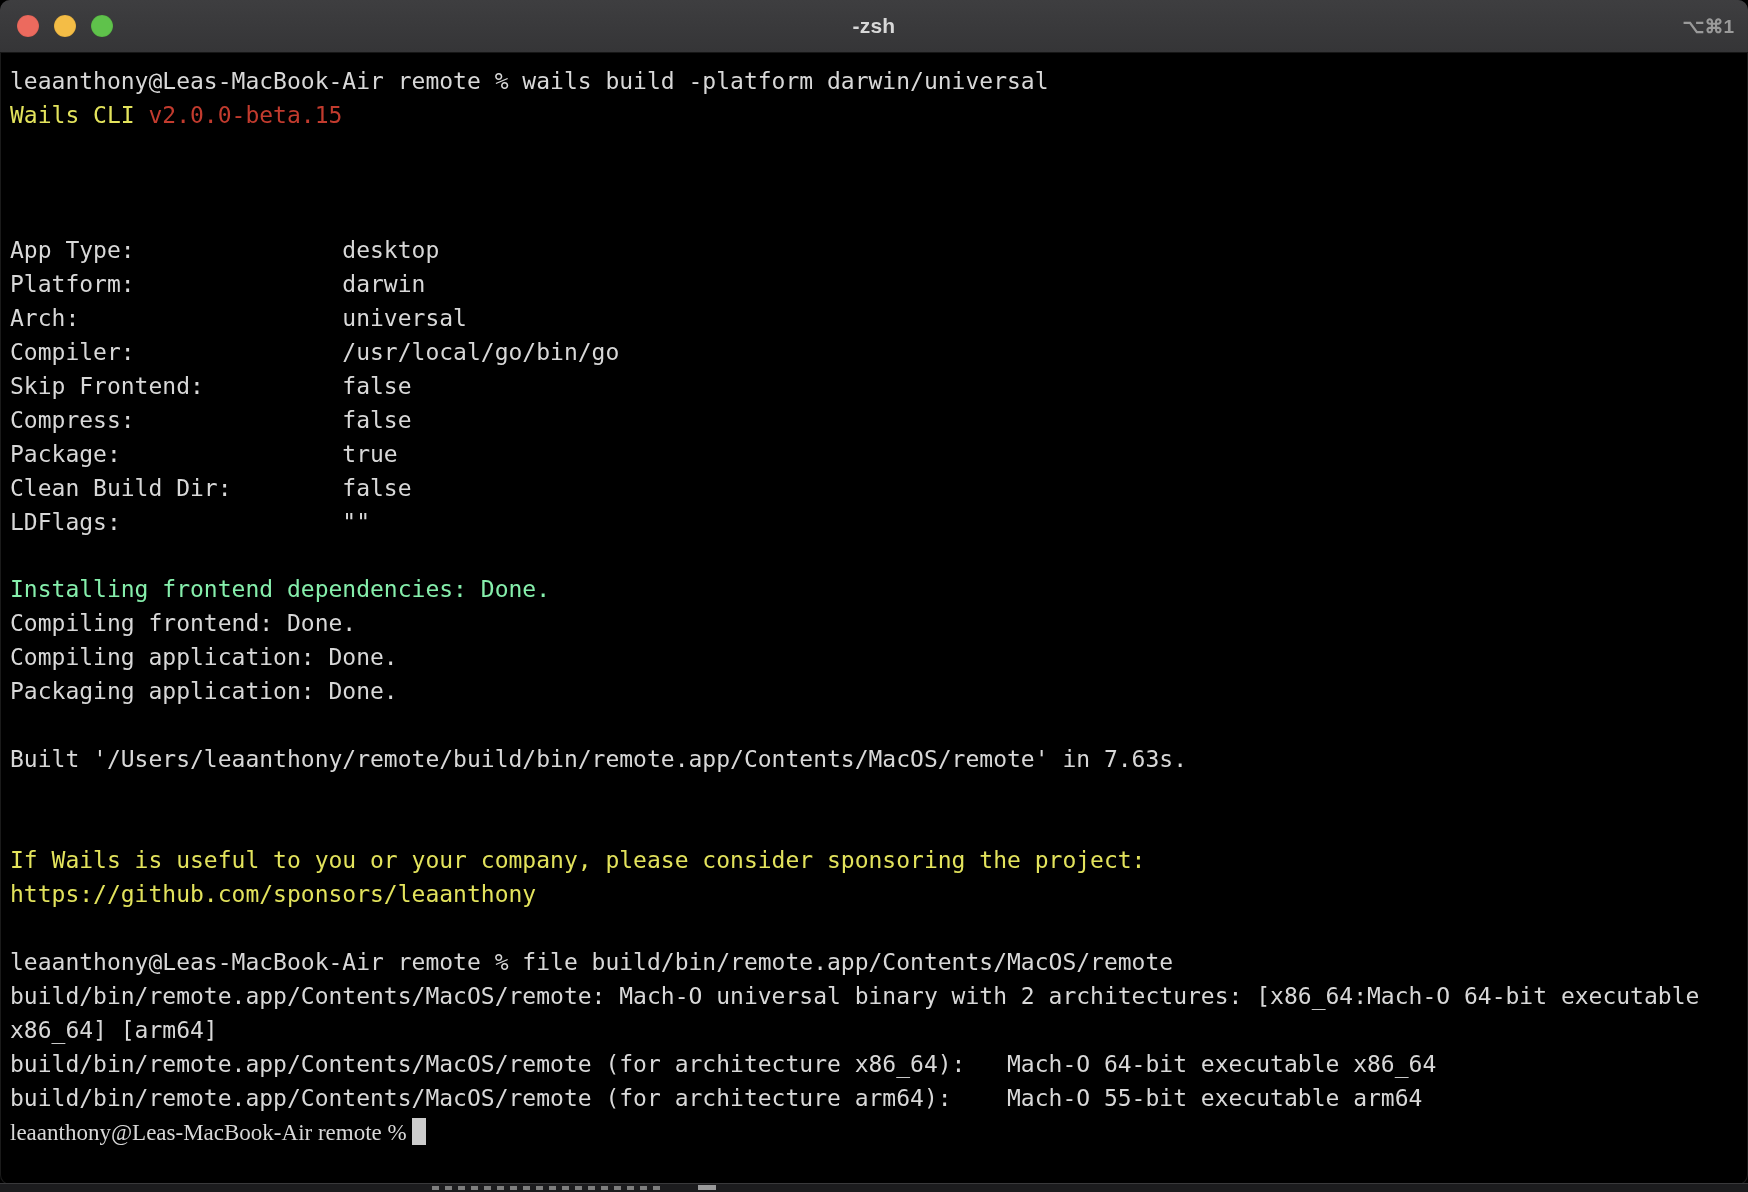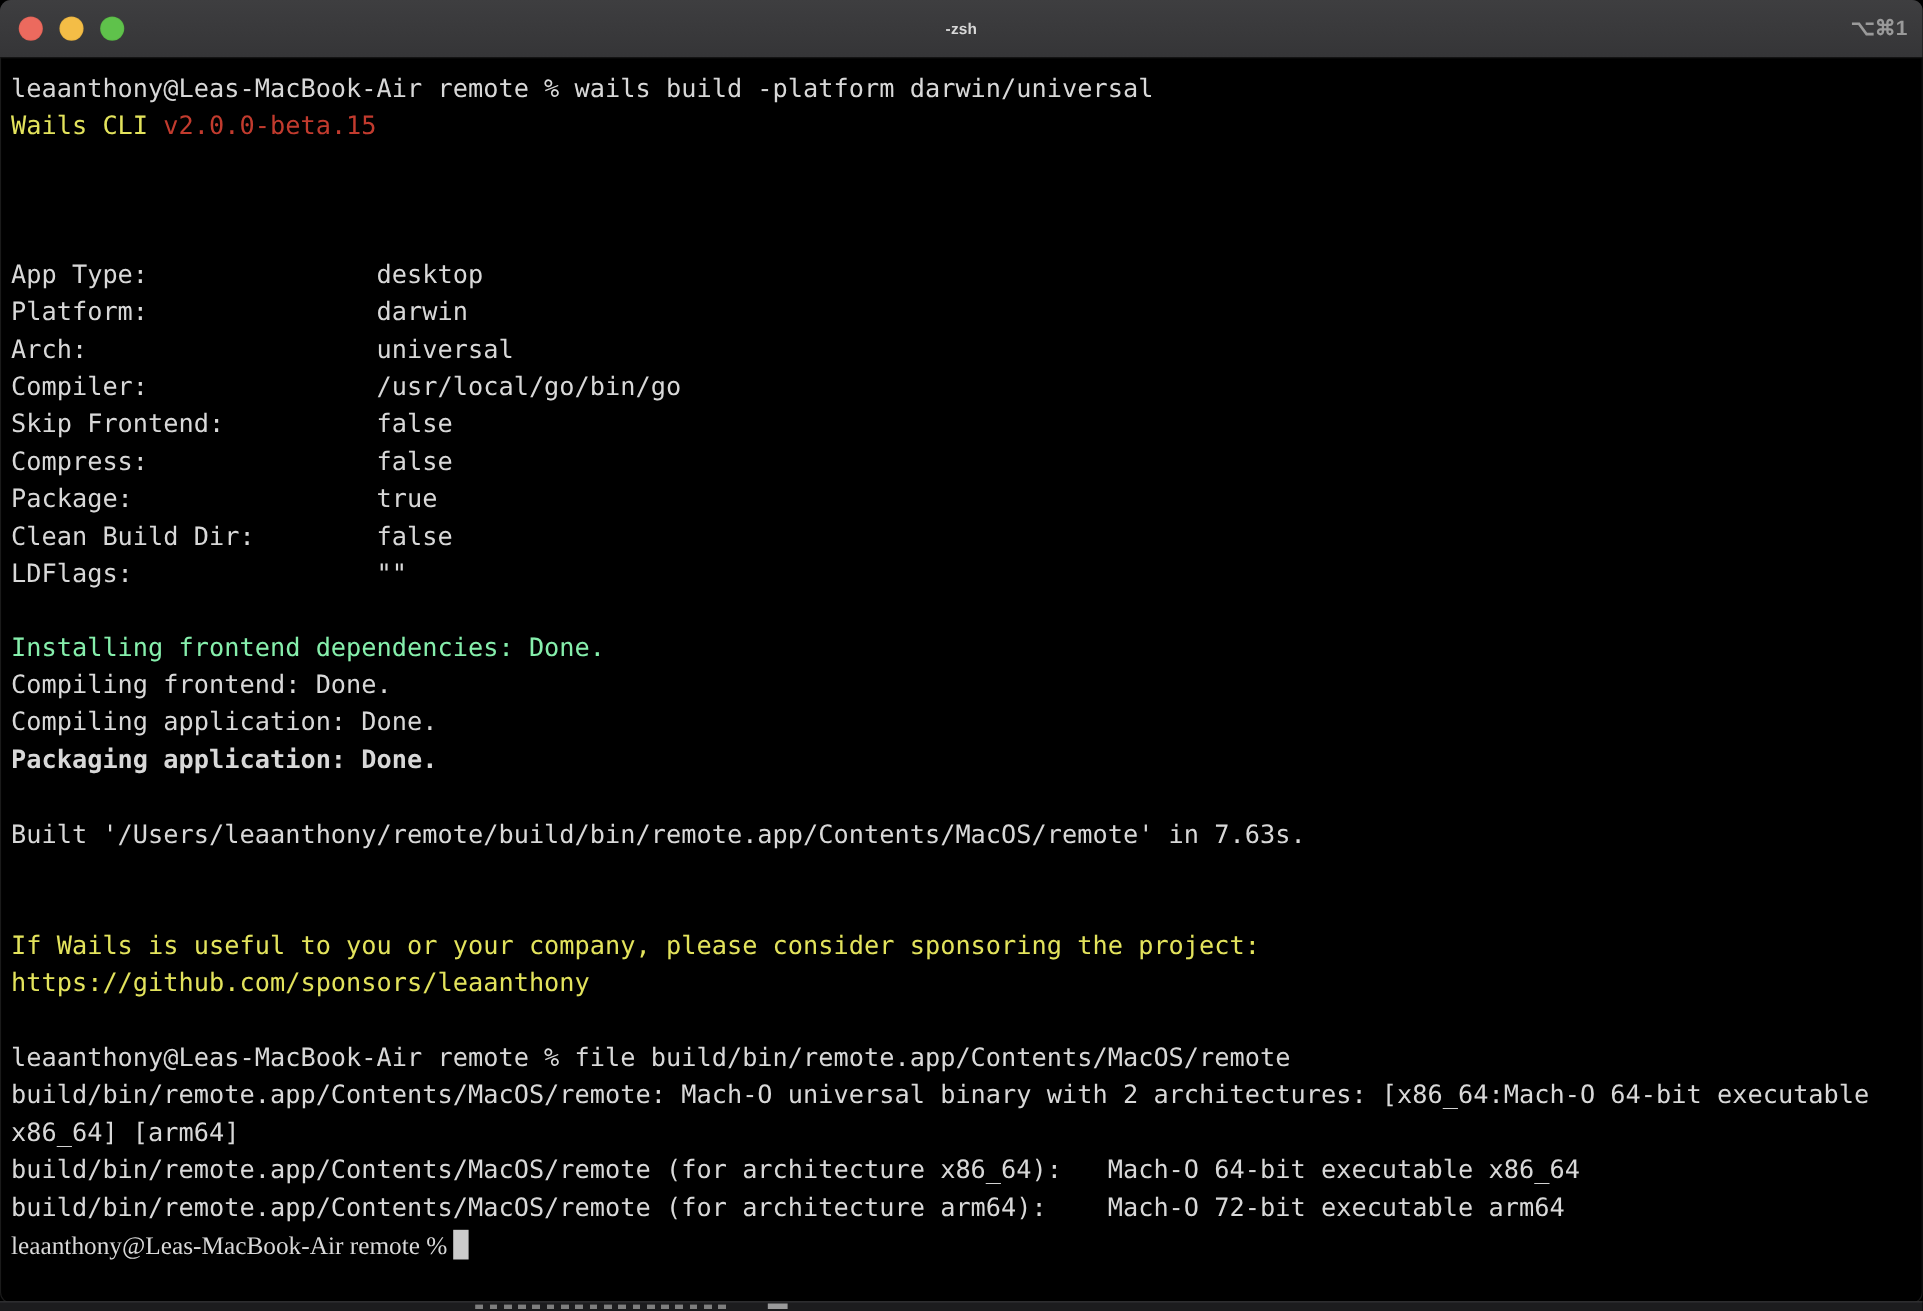--- a/index.html
+++ b/index.html
@@ -30,21 +30,21 @@
     height:52px;display:flex;align-items:center;
     background:linear-gradient(#3e3e40,#353537);
     border-bottom:1px solid #161616;
     position:relative;
   }
   .traffic{display:flex;gap:15px;padding-left:17px;}
   .tl{width:22px;height:22px;border-radius:50%;box-shadow:inset 0 0 1px rgba(0,0,0,.35);}
   .win-title{
     position:absolute;left:0;right:0;text-align:center;
     font-family:"Liberation Sans",sans-serif;font-weight:bold;
-    font-size:14px;color:#d8d8d8;letter-spacing:.2px;pointer-events:none;
+    font-size:21px;color:#d8d8d8;letter-spacing:.2px;pointer-events:none;
   }
   .win-shortcut{
     margin-left:auto;padding-right:14px;
     font-family:"Liberation Sans",sans-serif;font-weight:bold;
     font-size:19px;color:#9a9a9a;
   }
   
   .terminal{
     padding:12px 10px 0 10px;
     font-size:23px;line-height:33.9px;color:#d8d8d8;
@@ -81,33 +81,33 @@
       <div class="tline"><span style="color: rgb(216, 216, 216);">Compiler:               /usr/local/go/bin/go</span></div>
       <div class="tline"><span style="color: rgb(216, 216, 216);">Skip Frontend:          false</span></div>
       <div class="tline"><span style="color: rgb(216, 216, 216); text-align: right;">Compress:               false</span></div>
       <div class="tline"><span style="color: rgb(216, 216, 216);">Package:                true</span></div>
       <div class="tline"><span style="color: rgb(216, 216, 216);">Clean Build Dir:        false</span></div>
       <div class="tline"><span style="color: rgb(216, 216, 216);">LDFlags:                ""</span></div>
       <div class="tline">&nbsp;</div>
       <div class="tline"><span style="color: #86efac; text-align: right;">Installing frontend dependencies: Done.</span></div>
       <div class="tline"><span style="color: rgb(216, 216, 216);">Compiling frontend: Done.</span></div>
       <div class="tline"><span style="color: rgb(216, 216, 216);">Compiling application: Done.</span></div>
-      <div class="tline"><span style="color: rgb(216, 216, 216); font-weight: bold;">Packaging application: Done.</span></div>
+      <div class="tline"><span style="color: rgb(216, 216, 216);">Packaging application: Done.</span></div>
       <div class="tline">&nbsp;</div>
       <div class="tline"><span style="color: rgb(216, 216, 216);">Built '/Users/leaanthony/remote/build/bin/remote.app/Contents/MacOS/remote' in 7.63s.</span></div>
       <div class="tline">&nbsp;</div>
       <div class="tline">&nbsp;</div>
       <div class="tline"><span style="color: rgb(227, 227, 92);">If Wails is useful to you or your company, please consider sponsoring the project:</span></div>
       <div class="tline"><span style="color: rgb(227, 227, 92);">https://github.com/sponsors/leaanthony</span></div>
       <div class="tline">&nbsp;</div>
       <div class="tline"><span style="color: rgb(216, 216, 216);">leaanthony@Leas-MacBook-Air remote % file build/bin/remote.app/Contents/MacOS/remote</span></div>
       <div class="tline"><span style="color: rgb(216, 216, 216);">build/bin/remote.app/Contents/MacOS/remote: Mach-O universal binary with 2 architectures: [x86_64:Mach-O 64-bit executable</span></div>
       <div class="tline"><span style="color: rgb(216, 216, 216);">x86_64] [arm64]</span></div>
       <div class="tline"><span style="color: rgb(216, 216, 216);">build/bin/remote.app/Contents/MacOS/remote (for architecture x86_64):   Mach-O 64-bit executable x86_64</span></div>
-      <div class="tline"><span style="color: rgb(216, 216, 216);">build/bin/remote.app/Contents/MacOS/remote (for architecture arm64):    Mach-O 72-bit executable arm64</span></div>
+      <div class="tline"><span style="color: rgb(216, 216, 216);">build/bin/remote.app/Contents/MacOS/remote (for architecture arm64):    Mach-O 55-bit executable arm64</span></div>
       <div class="tline"><span style="color: rgb(216, 216, 216); font-family: Liberation Serif, serif;">leaanthony@Leas-MacBook-Air remote % </span><span class="cursor" style="background: rgb(204, 204, 204);"></span></div>
     </div>
 </div>
 
 <div class="behind-strip">
   <div class="marks"></div>
   <div class="mark-block"></div>
 </div>
 
 </body></html>

